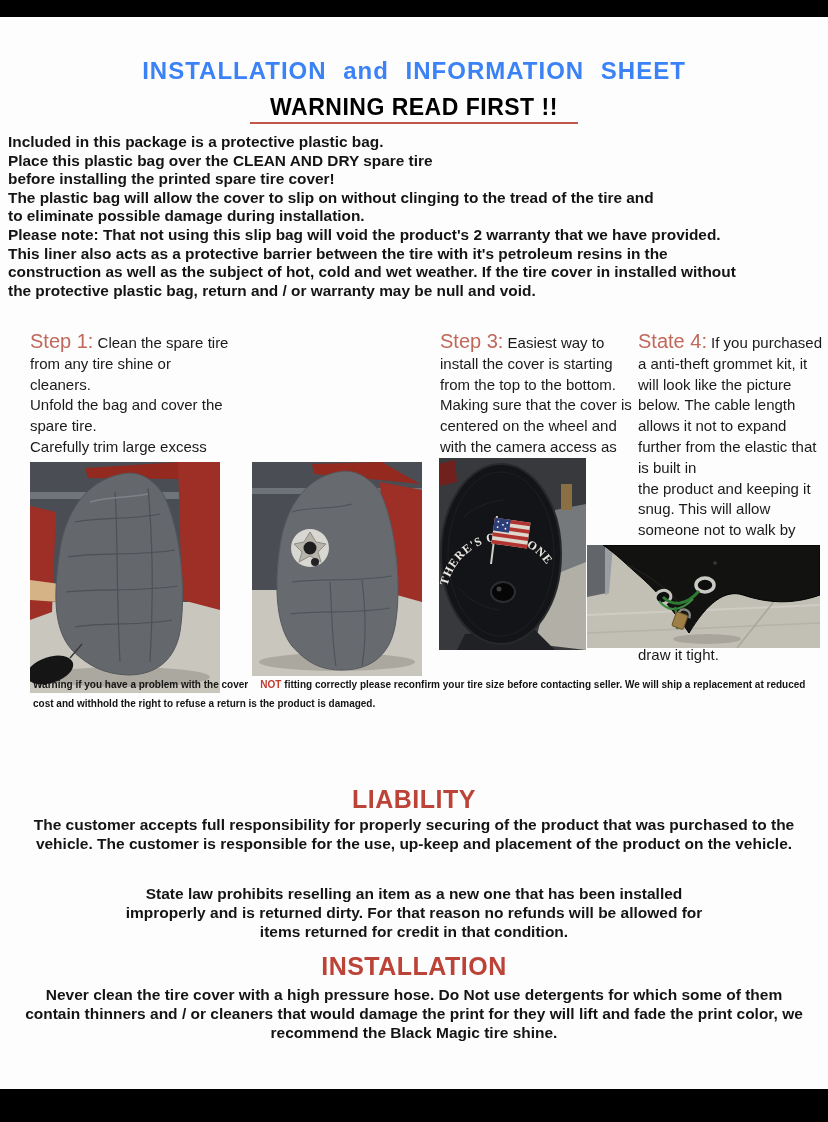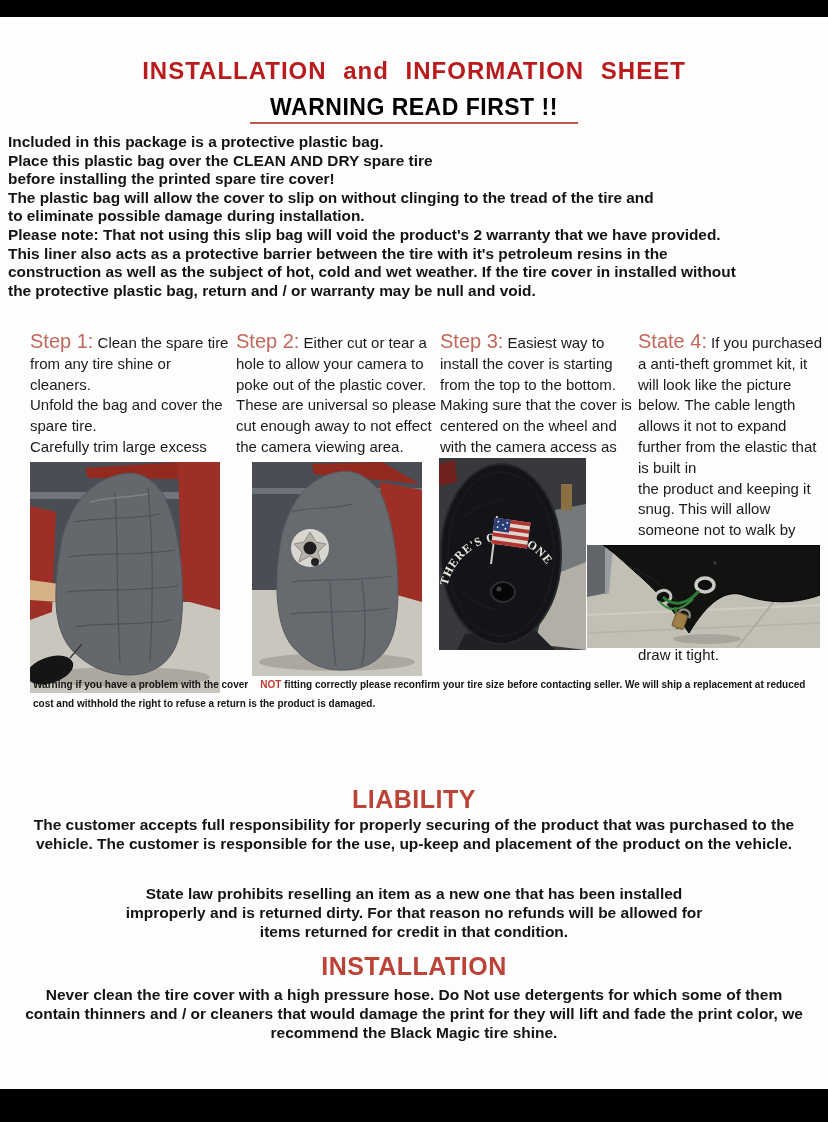--- a/index.html
+++ b/index.html
@@ -5,21 +5,21 @@
   html,body{margin:0;padding:0;background:#ffffff;}
   #sheet{
     position:relative;width:828px;height:1122px;background:#fdfdfd;overflow:hidden;
     font-family:"Liberation Sans", sans-serif;color:#161616;
   }
   .bar{position:absolute;left:0;width:828px;background:#000;}
   .bar.top{top:0;height:17px;}
   .bar.bottom{top:1089px;height:33px;}
 
   .title{position:absolute;top:57px;left:0;width:828px;text-align:center;
-    font-size:24px;font-weight:bold;letter-spacing:1px;word-spacing:9px;color:#b91c1c;}
+    font-size:24px;font-weight:bold;letter-spacing:1px;word-spacing:9px;color:#3b82f6;}
   .warnhead-wrap{position:absolute;top:94px;left:0;width:828px;text-align:center;}
   .warnhead{display:inline-block;font-size:23px;font-weight:bold;color:#000000;
     border-bottom:2px solid #c0584b;padding:0 20px 1px 20px;letter-spacing:0.5px;}
 
   .intro{position:absolute;top:133px;left:8px;width:812px;text-align:left;
     font-size:15.4px;font-weight:bold;line-height:18.6px;white-space:pre-line;color:#141414;}
 
   .step{position:absolute;top:331px;}
   .step-p{margin:0;font-size:15px;line-height:20.8px;white-space:pre-line;color:#1a1a1a;}
   .step-label{font-size:20px;color:#c0685a;}
@@ -67,23 +67,20 @@
 to eliminate possible damage during installation.
 Please note: That not using this slip bag will void the product's 2 warranty that we have provided.
 This liner also acts as a protective barrier between the tire with it's petroleum resins in the
 construction as well as the subject of hot, cold and wet weather.  If the tire cover in installed without
 the protective plastic bag, return and / or warranty may be null and void.</div>
 
   <div class="step" id="step1">
       <p class="step-p"><span class="step-label">Step 1:</span><span> Clean the spare tire from any tire shine or cleaners.
  Unfold the bag and cover the spare tire.
 Carefully trim large excess and the rest will fit within the cover.</span></p>
-    </div>
-  <div class="step" id="step2">
-      <p class="step-p"><span class="step-label">Step 2:</span><span> Either cut or tear a hole to allow your camera to poke out of the plastic cover. These are universal so please cut enough away to not effect the camera viewing area.</span></p>
     </div>
   <div class="step" id="step3">
       <p class="step-p"><span class="step-label">Step 3:</span><span> Easiest way to install the cover is starting from the top to the bottom. Making sure that the cover is centered on the wheel and with the camera access as shown
 in the picture below.</span></p>
     </div>
   <div class="step" id="step4">
       <p class="step-p"><span class="step-label">State 4:</span><span> If you purchased a anti-theft grommet kit, it will look like the picture below. The cable length allows it not to expand further from the elastic that is built in
 the product and keeping it snug. This will allow someone not to walk by and take the cover off with ease.
 If you do not have a
 cable and lock you can use a heavy duty plastic tie and draw it tight.</span></p>

